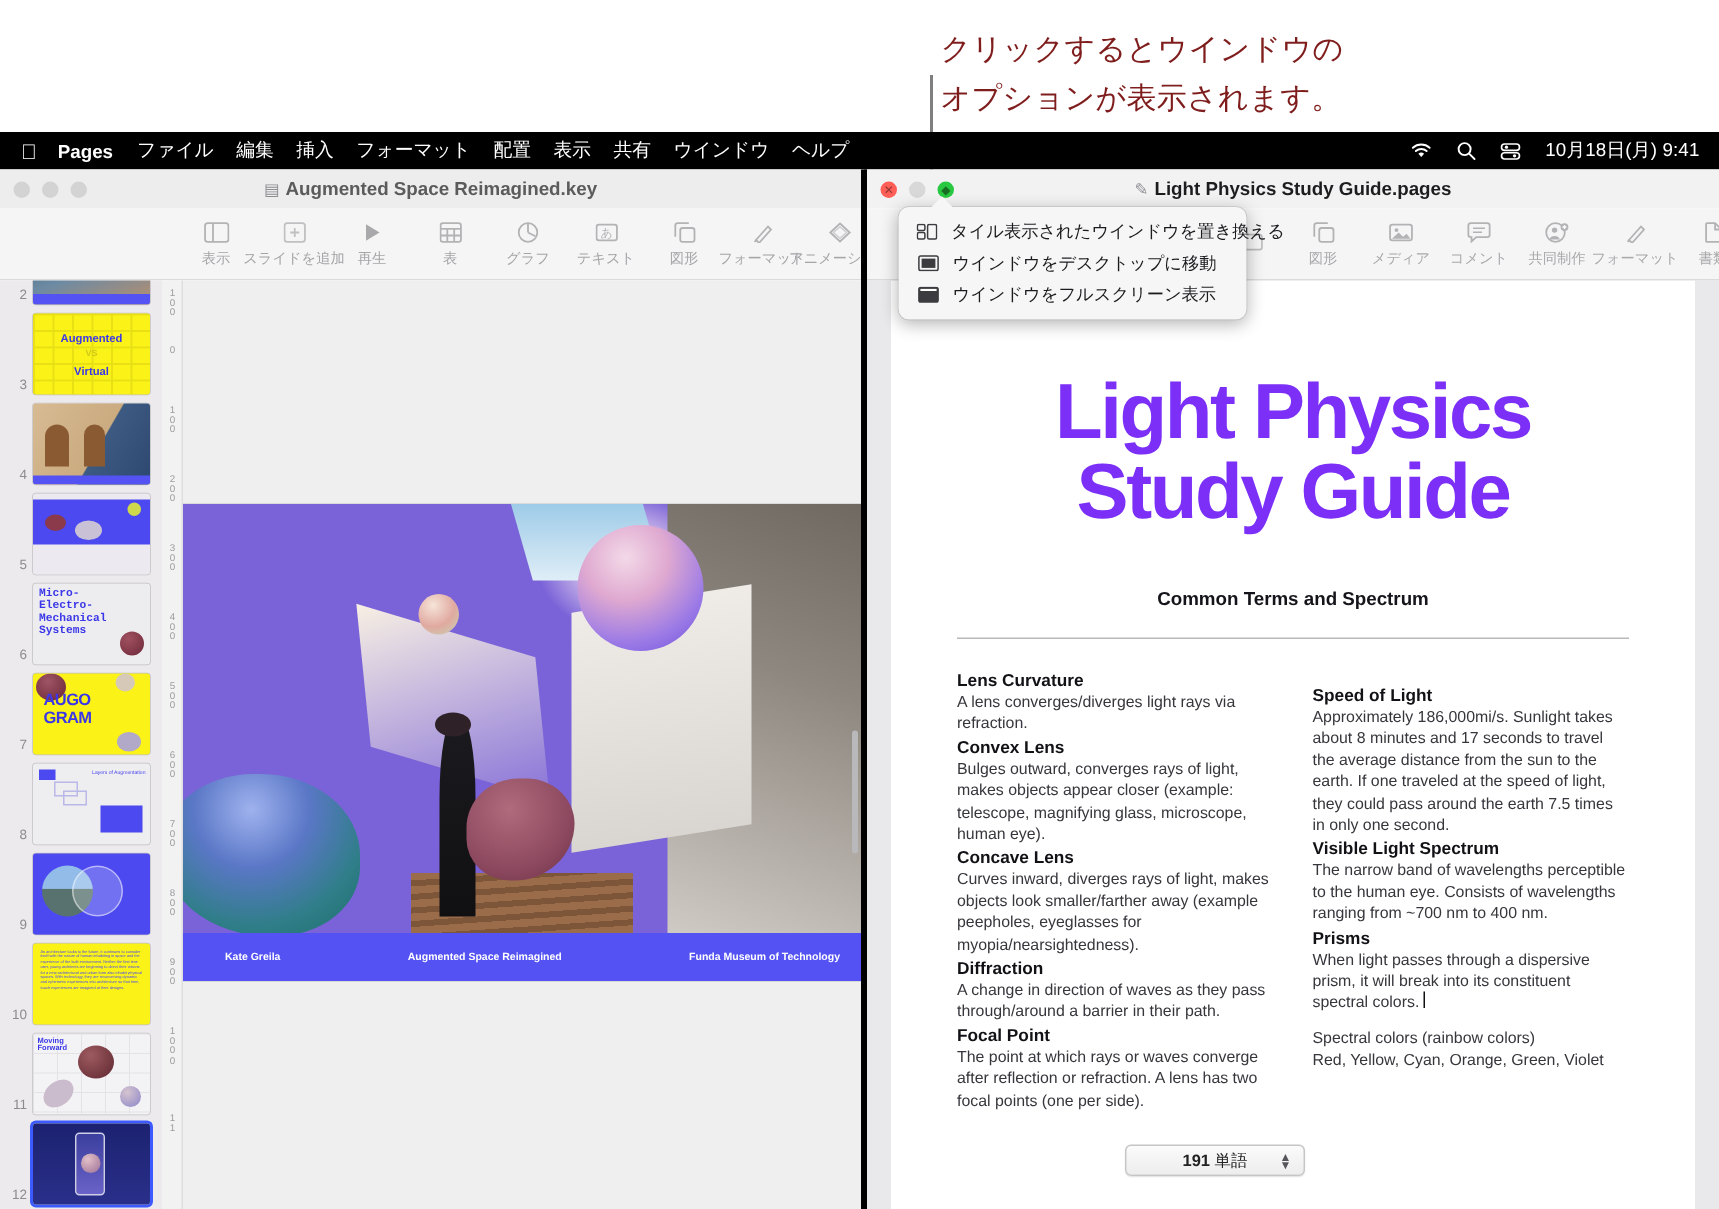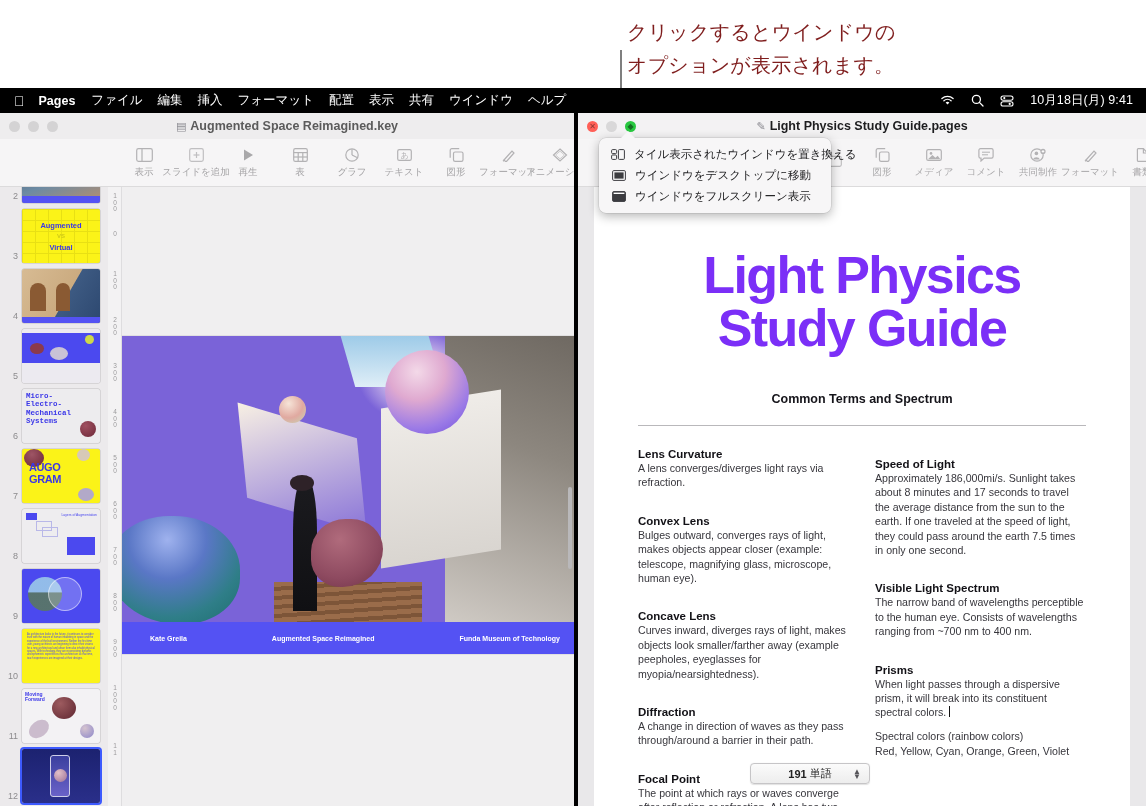--- a/index.html
+++ b/index.html
@@ -145,21 +145,21 @@
 
   
   .pg-body { position: relative; height: 619px; background: #e9e8ea; overflow: hidden; }
   .pg-page { position: absolute; left: 16px; top: 0; width: 536px; height: 619px; background:#fff; }
   .pg-title { color: #7b2ff7; font-size: 52px; line-height: 53px; font-weight: bold;
               letter-spacing: -1.6px; text-align: center; padding-top: 62px; }
   .pg-subtitle { text-align: center; font-size: 12.5px; font-weight: bold; color:#15141a; margin-top: 37px; }
   .pg-rule { height: 1px; background: #b9b8bb; margin: 19px 44px 0 44px; }
   .pg-cols { display: flex; gap: 26px; padding: 22px 44px 0 44px; }
   .pg-col { width: 50%; }
-  .pg-term { font-size: 11.5px; font-weight: bold; color: #121116; margin-top: 25px; }
+  .pg-term { font-size: 11.5px; font-weight: bold; color: #121116; margin-top: 3px; }
   .pg-term.first { margin-top: 0; }
   .pg-def { font-size: 10.6px; line-height: 14.4px; color: #37363c; margin-top: 1px; }
   .pg-def.sub { margin-top: 9px; }
   .caret { display:inline-block; width:1px; height:11px; background:#111; vertical-align:-1px;
            margin-left:3px; }
   .wordcount {
     position: absolute; left: 172px; bottom: 22px; width: 120px; height: 21px;
     background: linear-gradient(180deg,#fbfbfb,#ededed); border: .5px solid #c6c5c7;
     border-radius: 4px; display:flex; align-items:center; justify-content:center;
     font-size: 11px; color:#222; box-shadow: 0 .5px 1px rgba(0,0,0,.12);

